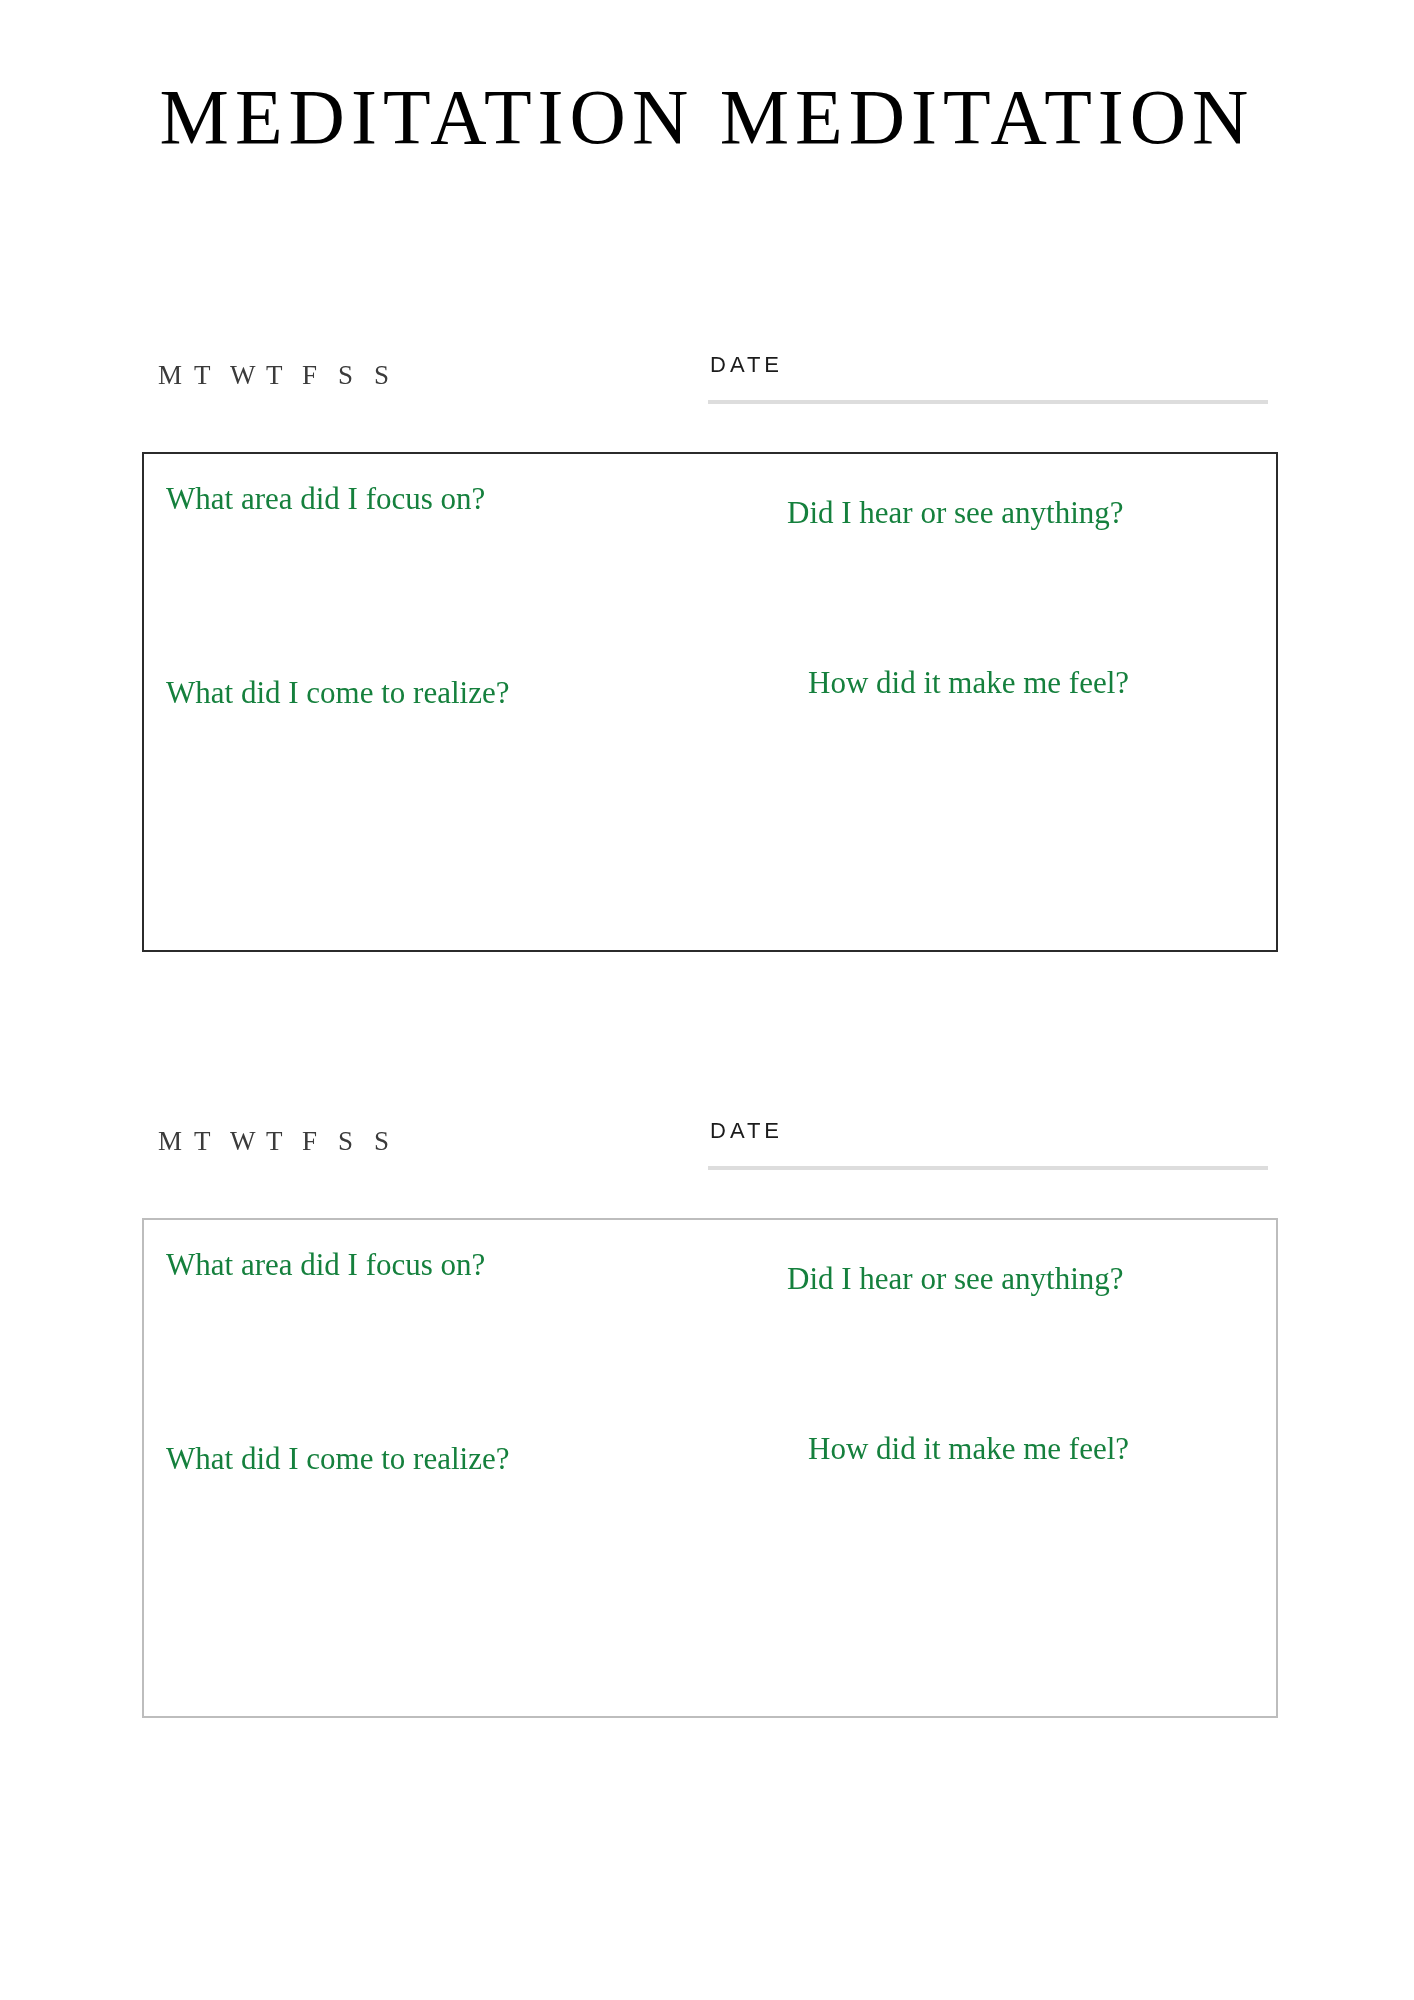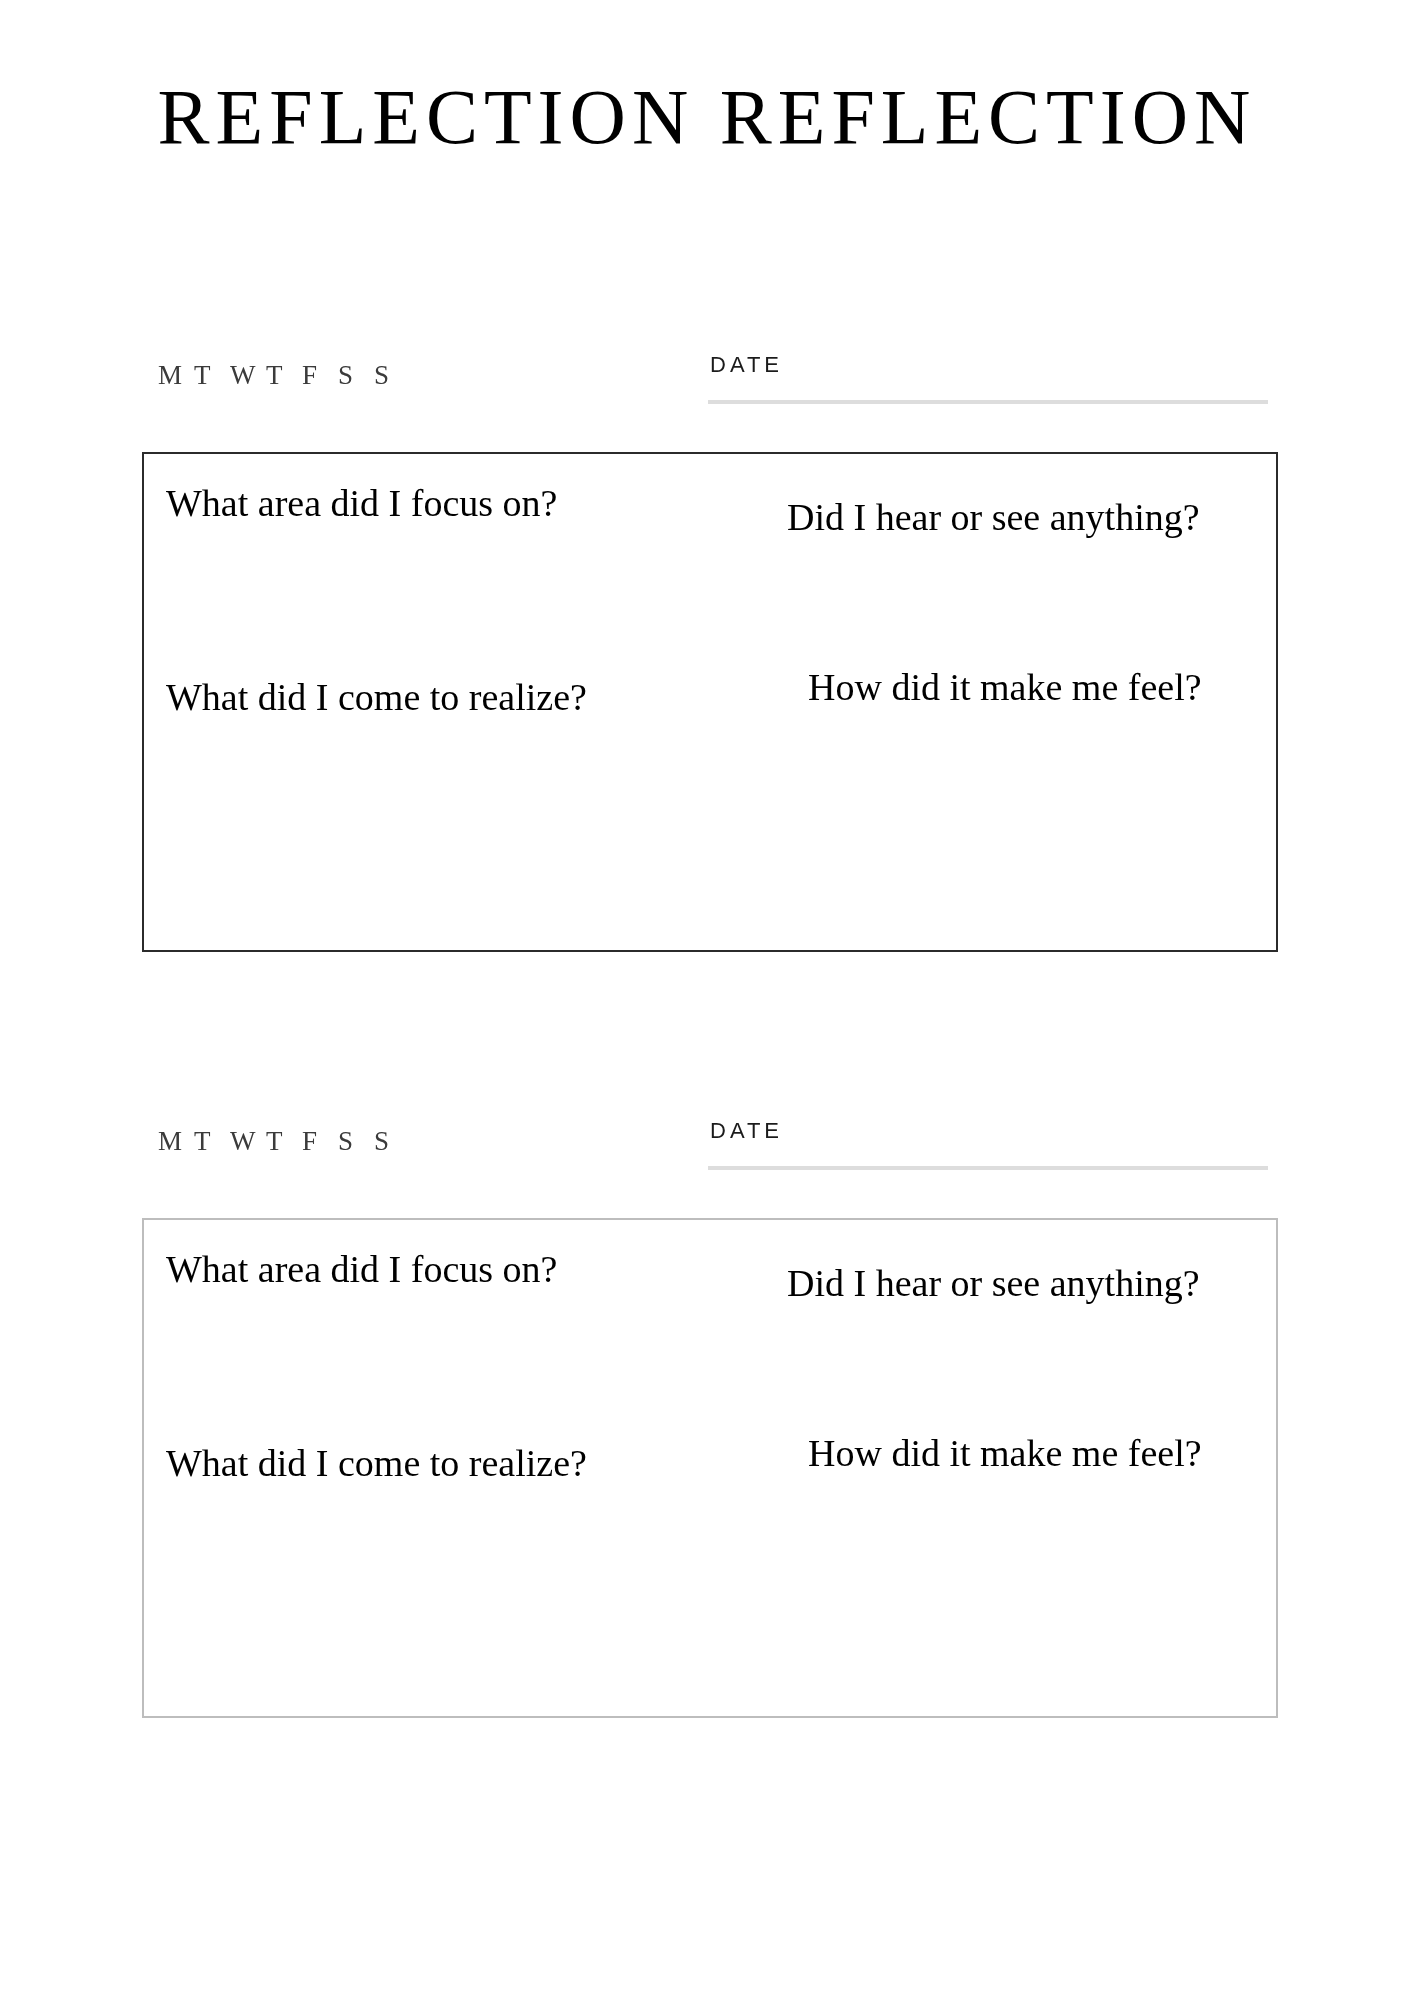--- a/index.html
+++ b/index.html
@@ -97,36 +97,36 @@
     height: 500px;
     box-sizing: border-box;
     background: #ffffff;
   }
   .box-dark   { border: 2px solid #2b2b2b; }
   .box-light  { border: 2px solid #bdbdbd; }
 
   .prompt {
     position: absolute;
     font-family: "Liberation Serif", "DejaVu Serif", serif;
-    font-size: 38px;
+    font-size: 31px;
     line-height: 1.25;
-    color: #000000;
+    color: #15803d;
     white-space: nowrap;
   }
   .p-left-top    { left: 22px;  top: 26px;  }
   .p-right-top   { left: 643px; top: 40px;  }
   .p-left-bottom { left: 22px;  top: 196px; margin-top: 24px; }
   .p-right-bottom{ left: 664px; top: 210px; }
 </style>
 </head>
 <body>
 
 <div class="page">
 
-  <div class="page-title">REFLECTION REFLECTION</div>
+  <div class="page-title">MEDITATION MEDITATION</div>
 
   <div class="section section-1">
 
     <div class="days-row">
       <span class="day-letter">M</span>
       <span class="day-letter">T</span>
       <span class="day-letter">W</span>
       <span class="day-letter">T</span>
       <span class="day-letter">F</span>
       <span class="day-letter">S</span>

